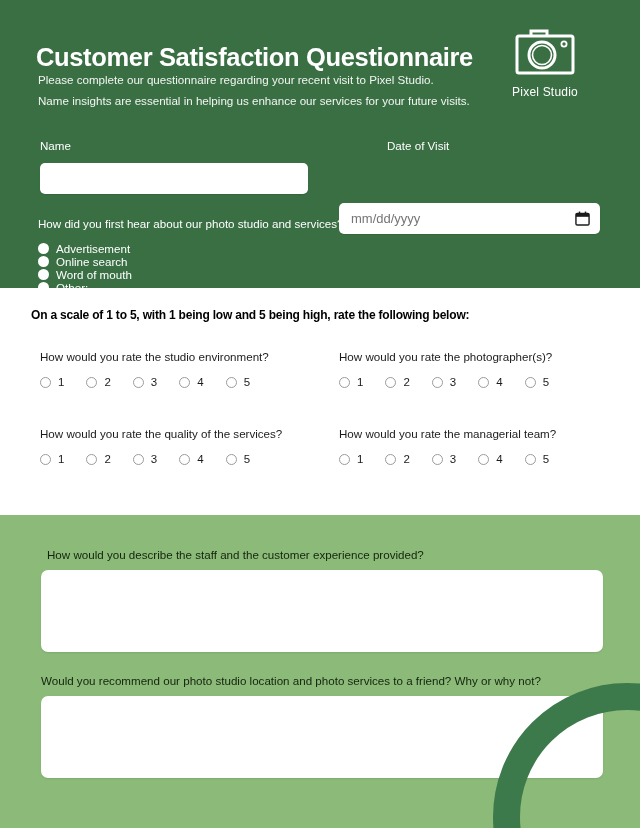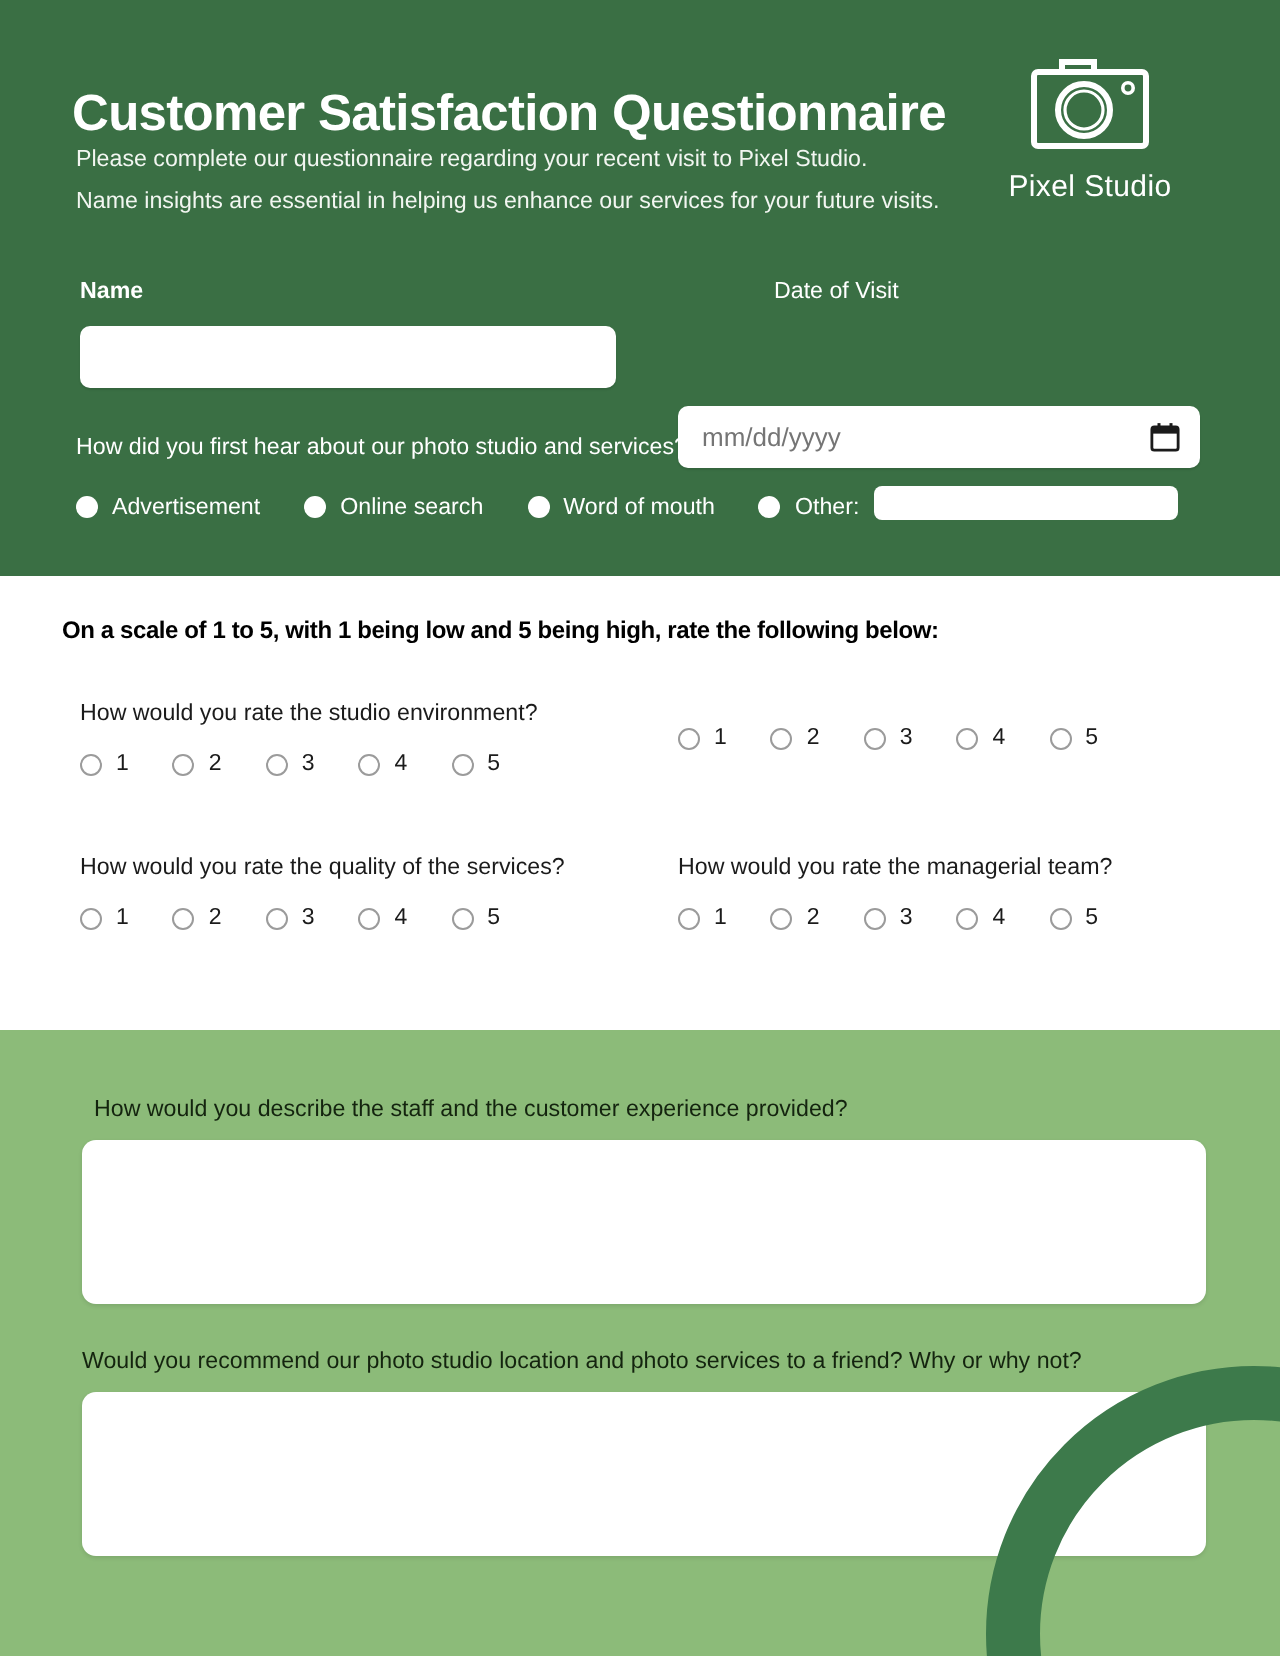--- a/index.html
+++ b/index.html
@@ -67,34 +67,34 @@
   .camera-icon {
     display: block;
     margin: 0 auto;
     width: 62px;
     height: 52px;
   }
   .logo-name {
     display: block;
     margin-top: 7px;
     color: #ffffff;
-    font-size: 15px;
+    font-size: 12px;
     letter-spacing: 0.2px;
     white-space: nowrap;
   }
 
   
   .field-label {
     position: absolute;
     color: #ffffff;
     font-size: 11.6px;
     font-weight: normal;
     white-space: nowrap;
   }
-  .lbl-name   { left: 40px;  top: 139px; font-weight: bold; }
+  .lbl-name   { left: 40px;  top: 139px; }
   .lbl-date   { left: 339px; top: 139px; padding-left: 48px; }
 
   .text-input {
     position: absolute;
     box-sizing: border-box;
     height: 31px;
     border: none;
     border-radius: 5px;
     background: #ffffff;
     font-family: "Liberation Sans", sans-serif;
@@ -124,22 +124,23 @@
     color: #ffffff;
     font-size: 11.6px;
     white-space: nowrap;
   }
 
   .radio-row {
     position: absolute;
     left: 38px;
     top: 242px;
     display: flex;
-    align-items: flex-end;
+    align-items: flex-start;
     height: 18px;
+    flex-direction: column;
   }
   .radio-opt {
     display: flex;
     align-items: center;
     white-space: nowrap;
     color: #ffffff;
     font-size: 11.6px;
   }
   .radio-dot {
     width: 11px;
@@ -362,20 +363,21 @@
             <span>4</span>
           </label>
           <label class="rate-opt">
             <span class="radio-ring"></span>
             <span>5</span>
           </label>
         </div>
       </div>
 
       <div class="rate-item ri-2">
+        <p class="rate-q">How would you rate the photographer(s)?</p>
         <div class="rate-opts">
           <label class="rate-opt">
             <span class="radio-ring"></span>
             <span>1</span>
           </label>
           <label class="rate-opt">
             <span class="radio-ring"></span>
             <span>2</span>
           </label>
           <label class="rate-opt">

